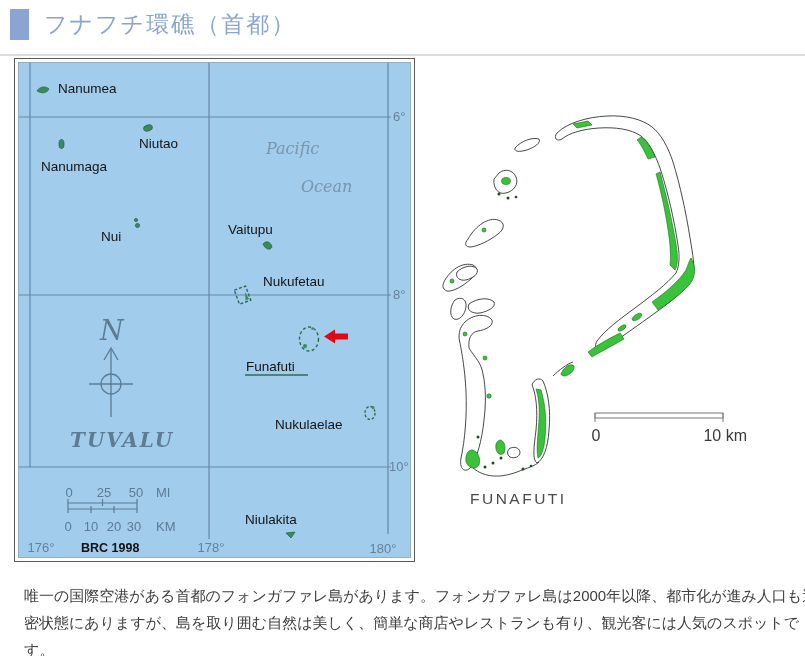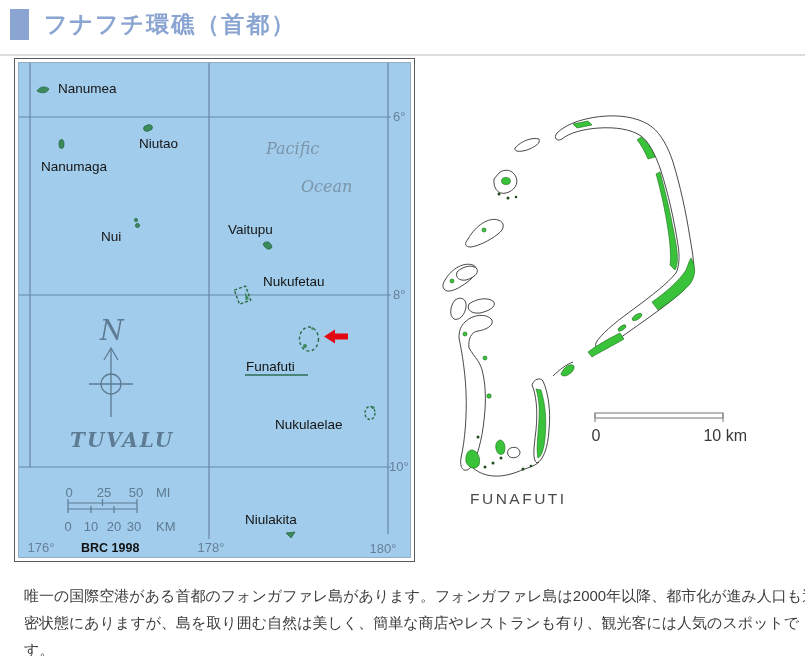--- a/index.html
+++ b/index.html
@@ -2,21 +2,21 @@
 <html><head>
 <meta charset="utf-8">
 <style>
   html,body{margin:0;padding:0;background:#ffffff;}
   body{font-family:"Liberation Sans",sans-serif;}
   .page{position:relative;width:805px;height:656px;background:#ffffff;overflow:hidden;}
 
   
   .header{position:absolute;left:10px;top:9px;display:flex;align-items:center;}
   .bullet{width:19px;height:31px;background:#8aa5d1;flex:0 0 auto;}
-  .page-title{margin:0 0 0 15px;font-size:23px;font-weight:bold;color:#8aa5d1;letter-spacing:2px;line-height:31px;}
+  .page-title{margin:0 0 0 15px;font-size:23px;font-weight:normal;color:#8aa5d1;letter-spacing:2px;line-height:31px;}
   .divider{position:absolute;left:0;top:54px;width:805px;height:0;border-top:2px solid #dcdcdc;}
 
   
   .map-frame{position:absolute;left:14px;top:58px;border:1px solid #5a5a5a;background:#ffffff;padding:3px;}
   .map-inner{width:391px;height:494px;background:#a1cceb;border:1px solid #93afc4;position:relative;overflow:hidden;}
   .map-inner svg{display:block;}
 
   svg text{font-family:"Liberation Sans",sans-serif;}
   .island-label{font-size:13.5px;fill:#141414;}
   .geo-label{font-size:13px;fill:#66809b;}

